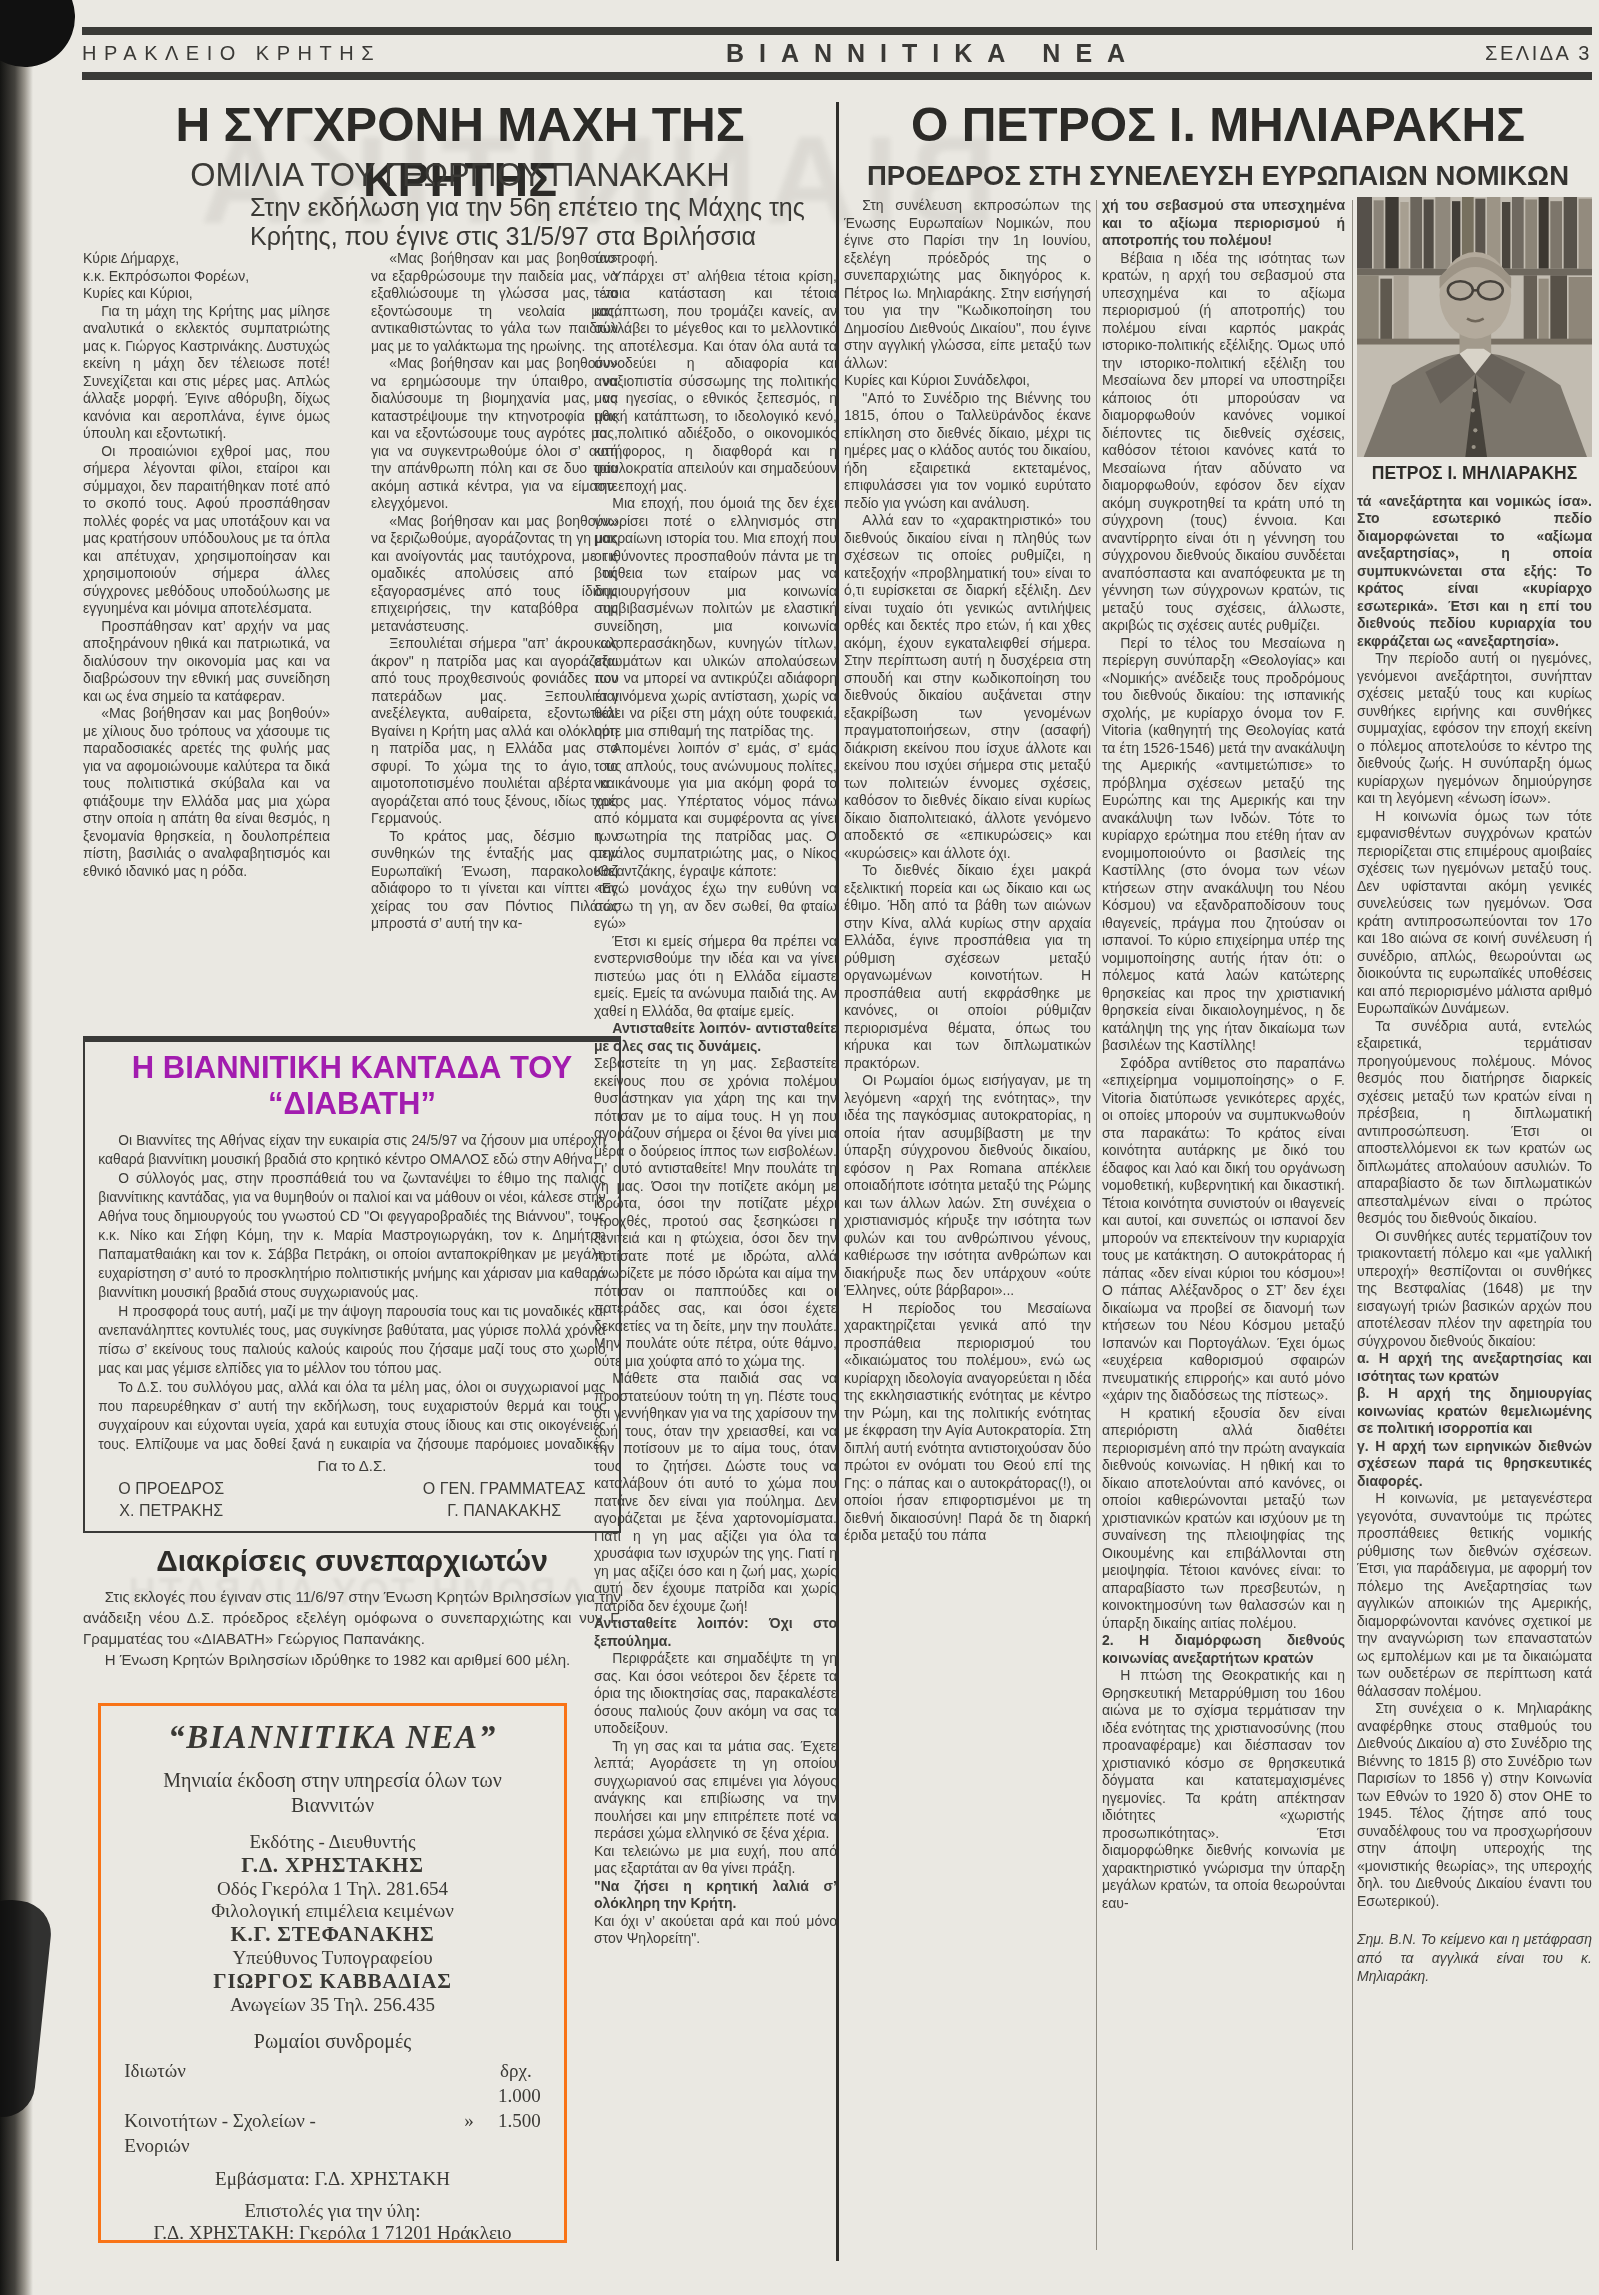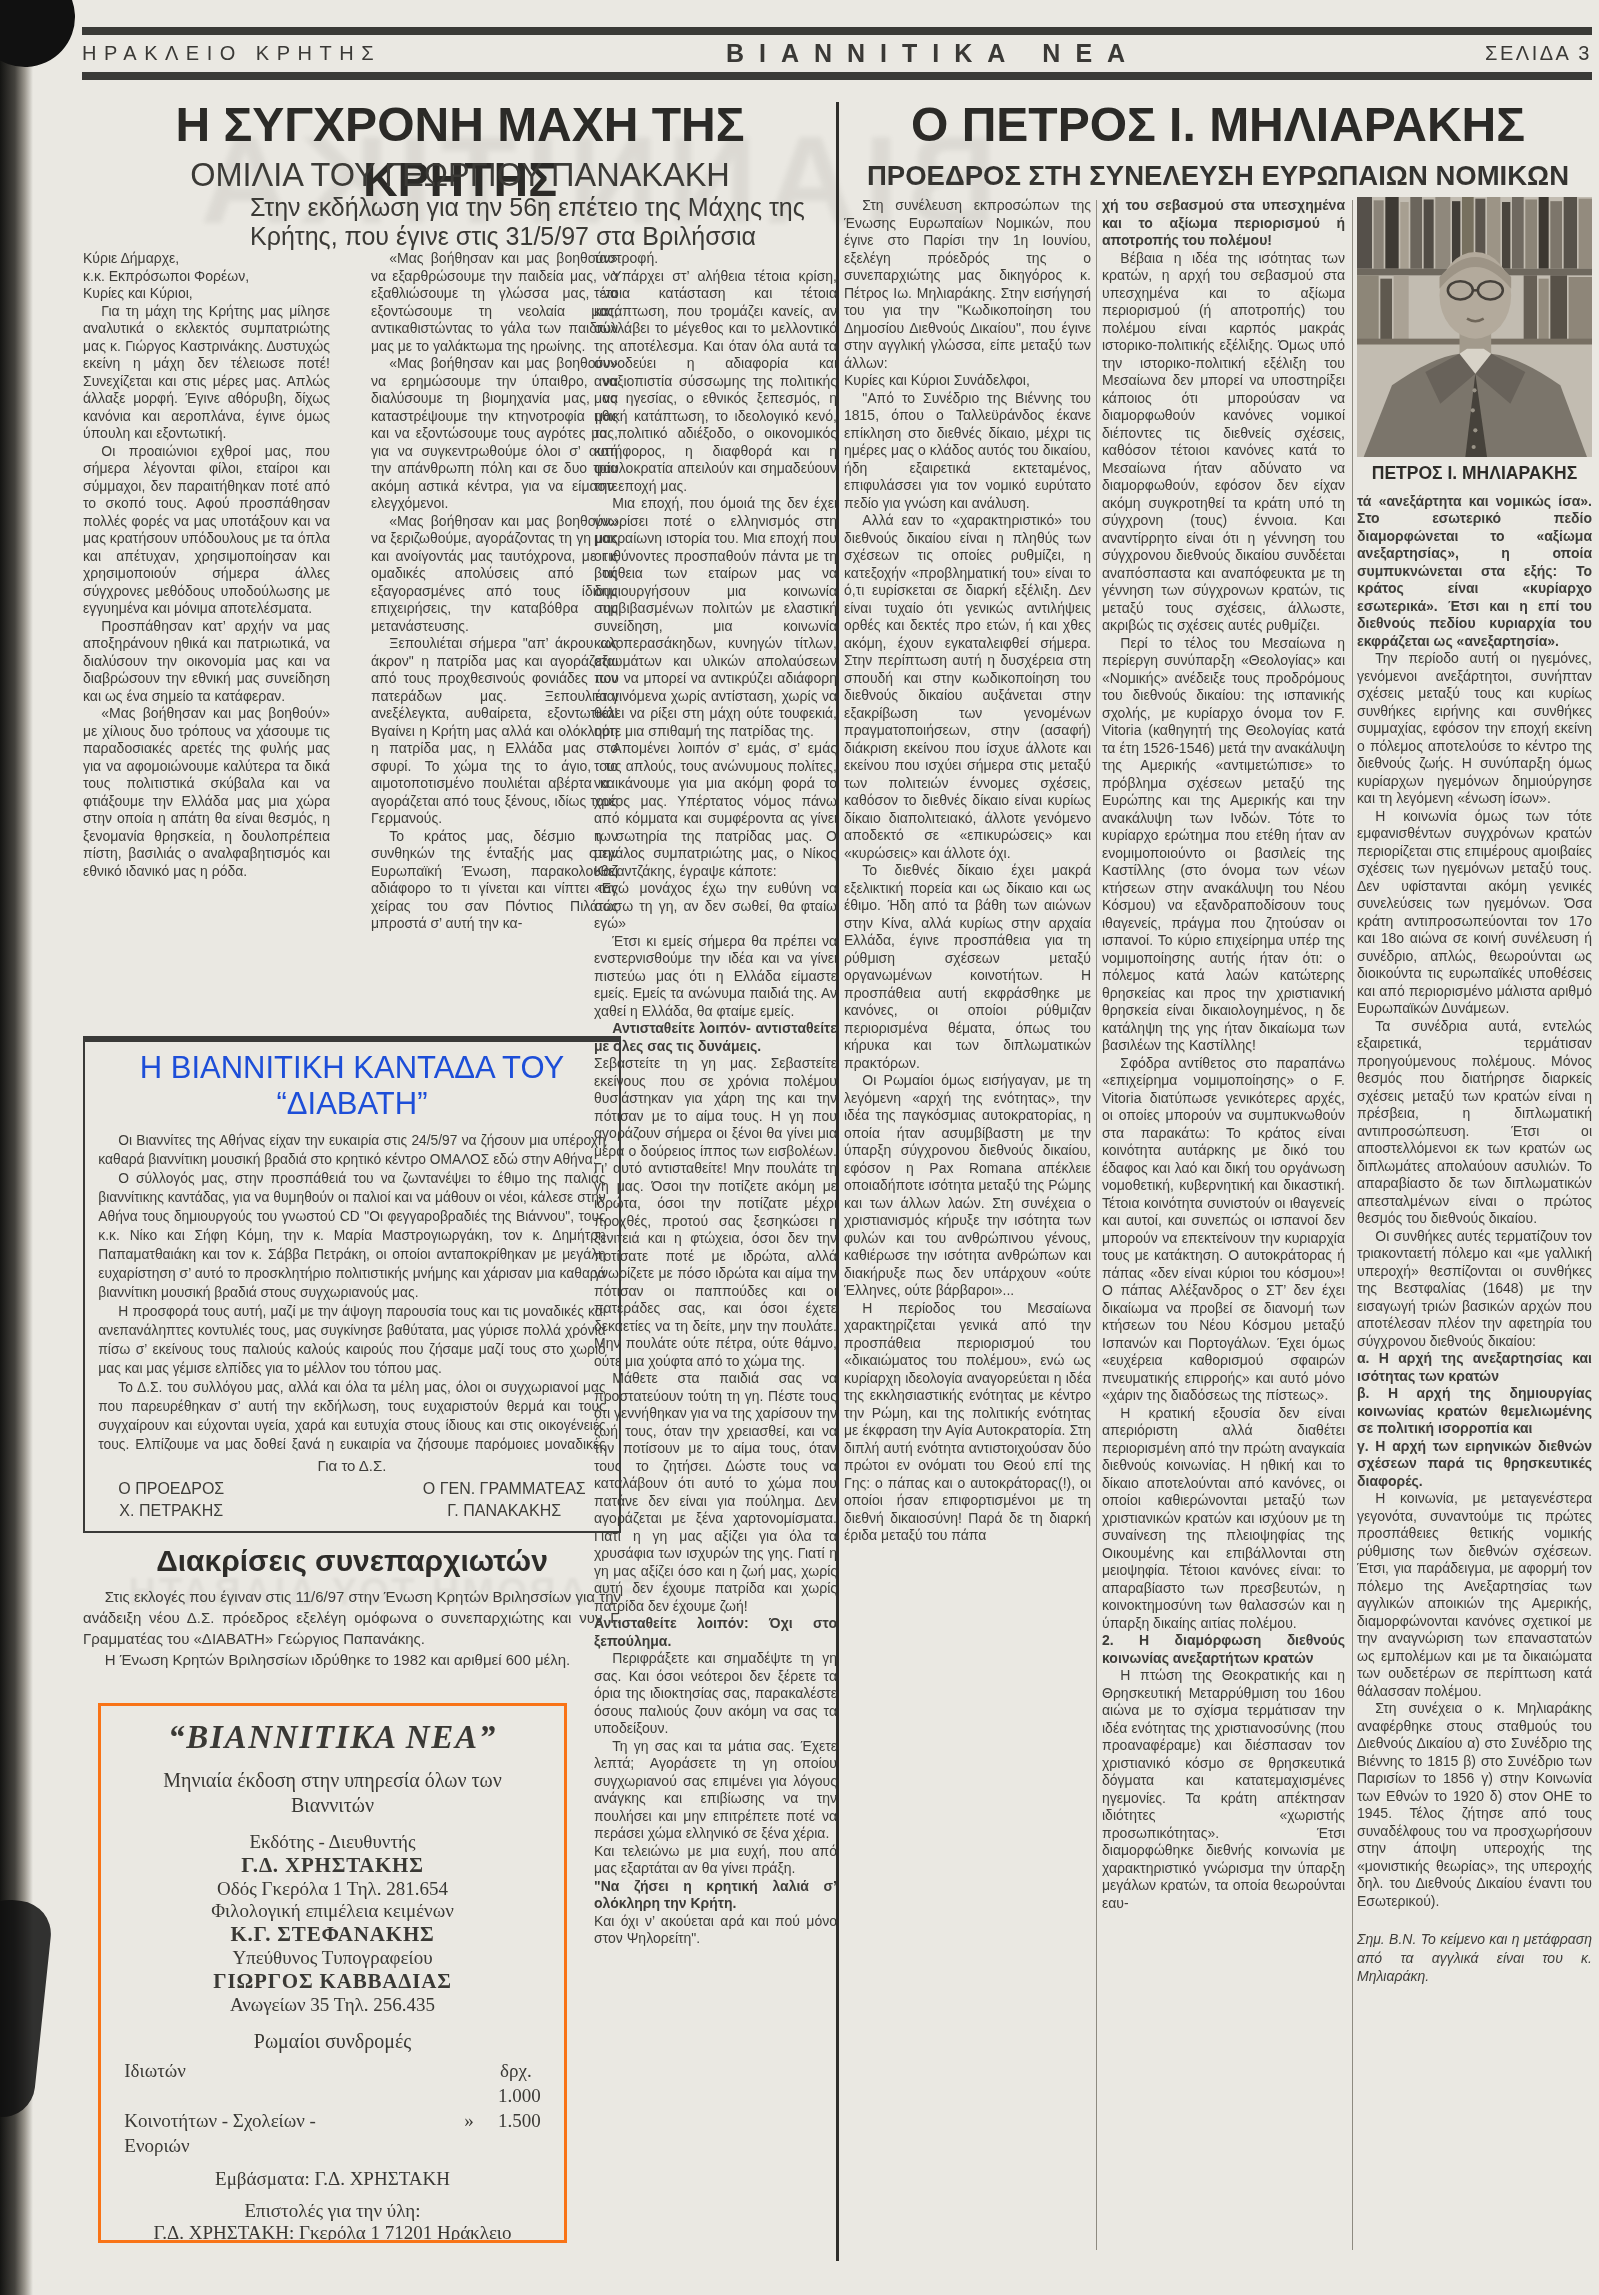--- a/index.html
+++ b/index.html
@@ -45,21 +45,21 @@
   .rcol2{left:1102px;top:197px;width:243px;height:2062px;}
   .rcol3{left:1357px;top:197px;width:235px;height:2062px;}
   
   .vdiv-main{left:836px;top:102px;width:2.5px;height:2159px;background:#2f2e2b;}
   .vdiv-thin{width:0.8px;background:#8e8a80;}
   .vd1{left:1096px;top:200px;height:2050px;}
   .vd2{left:1352px;top:200px;height:2050px;}
   
   .kantada{left:83px;top:1036px;width:538px;height:497px;border:2.5px solid #3a3a38;border-top-width:6.7px;
     padding:6.7px 13.3px 8.3px;box-sizing:border-box;display:flex;flex-direction:column;}
-  .k-title{text-align:center;font-size:31px;font-weight:normal;color:#1d4ed8;margin:1.7px 0 8.3px;}
+  .k-title{text-align:center;font-size:31px;font-weight:bold;color:#a21caf;margin:1.7px 0 8.3px;}
   .k-body{flex:1;overflow:hidden;font-size:13.8px;line-height:19px;text-align:justify;}
   .k-body .para{text-indent:20px;margin:0;}
   .k-signoff{text-align:center;font-size:15px;margin:6.7px 0 3.3px;}
   .k-sigs{display:flex;justify-content:space-between;font-size:16px;text-align:center;padding:0 20px;}
   .k-sig div{line-height:22.5px;}
   
   .dist{left:83px;top:1544px;width:538px;}
   .d-title{text-align:center;font-size:30px;font-weight:bold;color:#2d2c29;margin:0 0 8.3px;}
   .d-body{font-size:15px;line-height:21px;text-align:justify;}
   .d-body .para{text-indent:21.7px;margin:0;}

